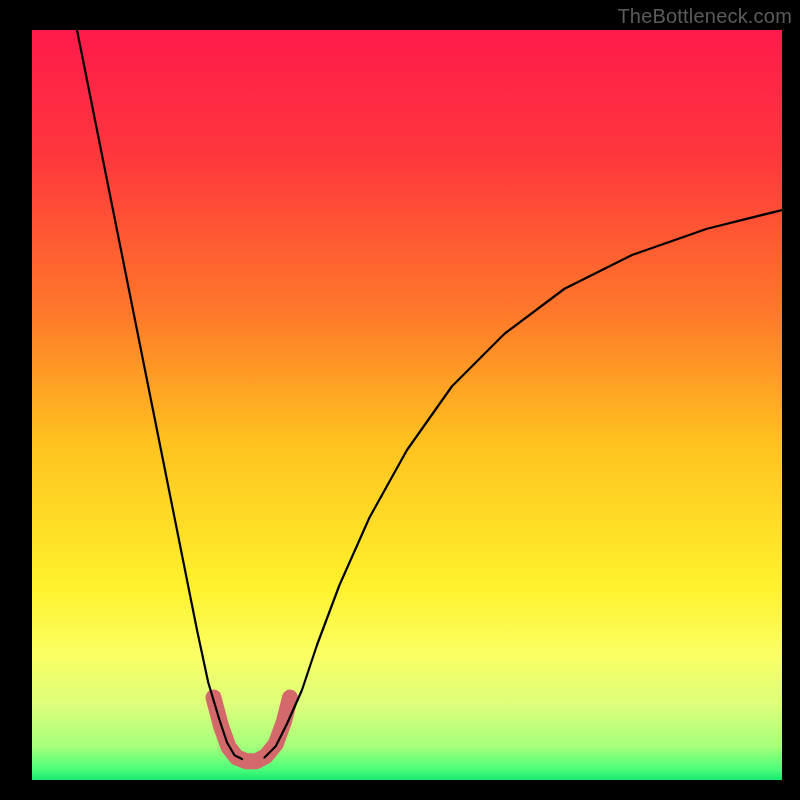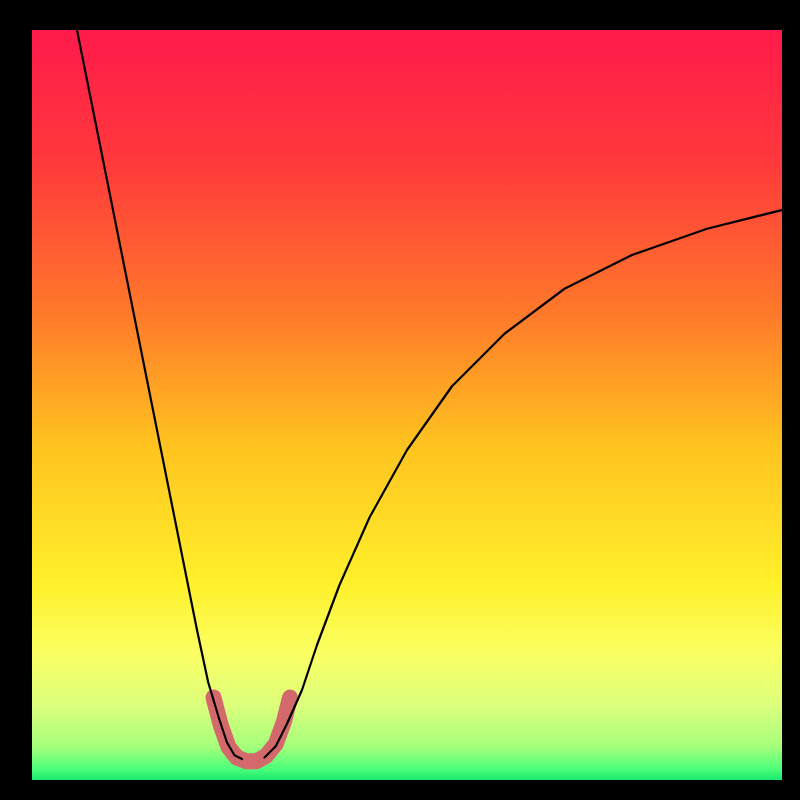--- a/index.html
+++ b/index.html
@@ -35,20 +35,21 @@
     top: 0;
     width: 800px;
     height: 800px;
     z-index: 10;
   }
 </style>
 </head>
 <body>
 
 <div class="frame">
+  <div class="watermark">TheBottleneck.com</div>
   <svg class="plot" viewBox="0 0 800 800">
     <defs>
       <linearGradient id="bg-grad" x1="0" y1="0" x2="0" y2="1">
           <stop offset="0%" stop-color="#ff1a4b"></stop>
           <stop offset="18%" stop-color="#ff3a3b"></stop>
           <stop offset="38%" stop-color="#ff7a2a"></stop>
           <stop offset="55.00000000000001%" stop-color="#ffc21f"></stop>
           <stop offset="74%" stop-color="#fff12b"></stop>
           <stop offset="83%" stop-color="#fbff62"></stop>
           <stop offset="90%" stop-color="#dcff7c"></stop>

